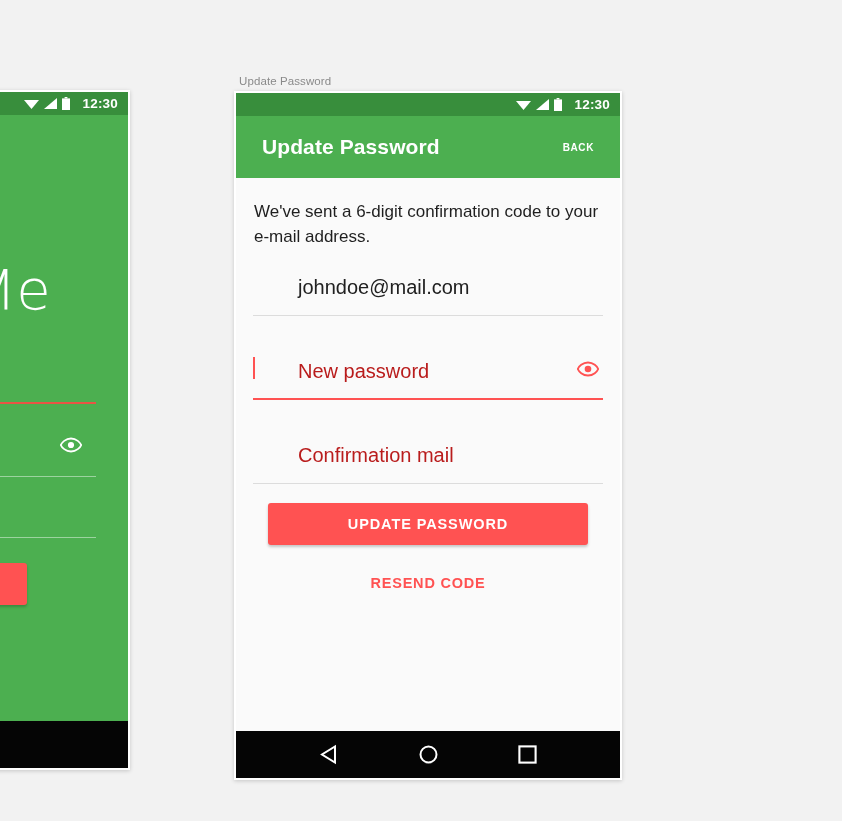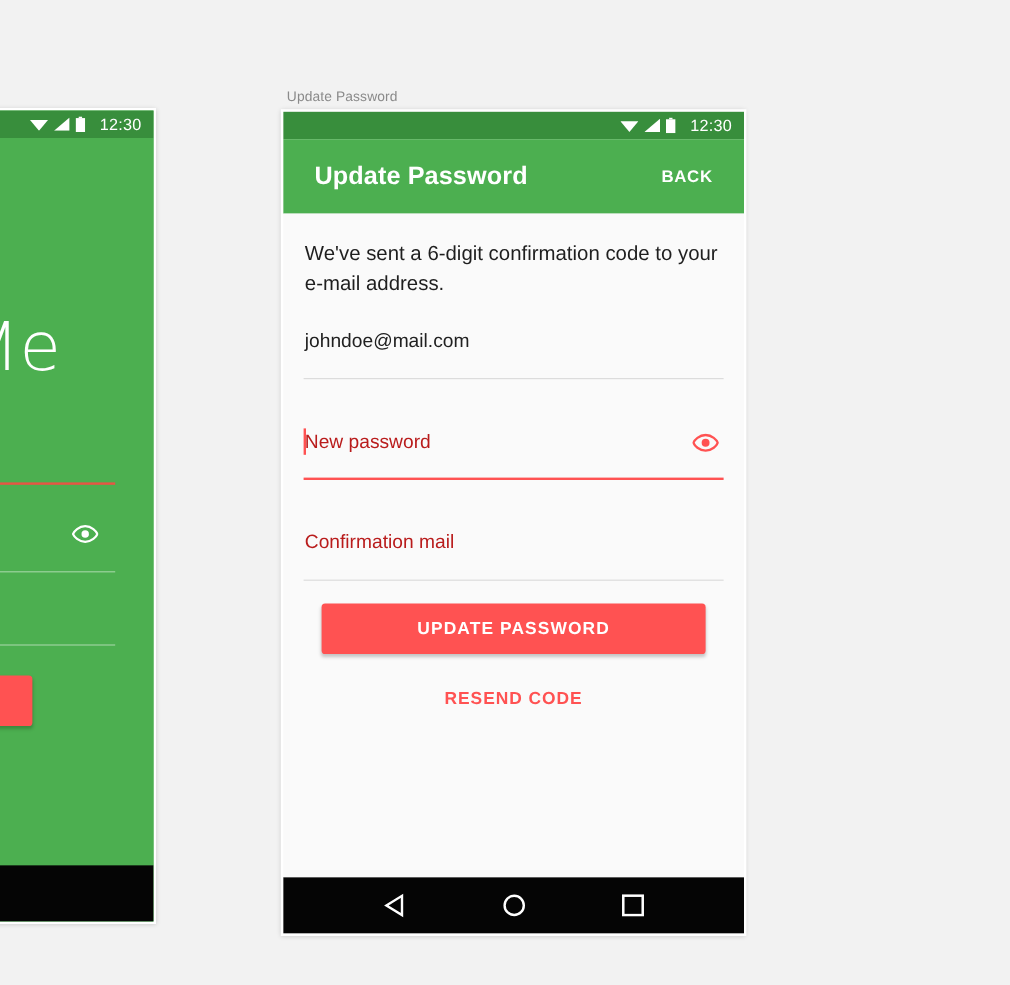--- a/index.html
+++ b/index.html
@@ -38,21 +38,21 @@
     box-sizing: border-box;
     color: #ffffff;
   }
   .statusbar .sb-icons {
     display: flex;
     align-items: center;
     gap: 5px;
   }
   .sb-time {
     font-size: 13.5px;
-    font-weight: normal;
+    font-weight: bold;
     letter-spacing: .2px;
     margin-left: 7px;
     line-height: 1;
   }
   .ico-wifi {
     width: 15px; height: 11px; display: block;
   }
   .ico-signal {
     width: 13px; height: 11px; display: block;
   }
@@ -69,21 +69,21 @@
     padding: 0 26px 0 26px;
     box-sizing: border-box;
     color: #fff;
   }
   .appbar-title {
     font-size: 21px;
     font-weight: bold;
     letter-spacing: .1px;
   }
   .appbar-action {
-    font-size: 14px;
+    font-size: 10px;
     font-weight: bold;
     letter-spacing: .6px;
   }
 
   
   .content {
     background: #fafafa;
     padding: 22px 17px 0 17px;
     box-sizing: border-box;
     height: calc(100% - 23px - 62px - 47px);
@@ -109,25 +109,26 @@
     position: absolute;
     left: 0; right: 0; bottom: 0;
     height: 1px;
     background: #dcdcdc;
   }
   .field-line.active {
     height: 2px;
     background: #ff5252;
   }
   .field-text {
-    font-size: 16px;
+    font-size: 20px;
     color: #212121;
     line-height: 1;
     padding-top: 8px;
     padding-left: 1px;
+    margin-left: 44px;
   }
   .field-text.placeholder {
     color: #b91c1c;
   }
   .caret {
     position: absolute;
     left: 0px;
     top: 4px;
     width: 2px;
     height: 22px;

